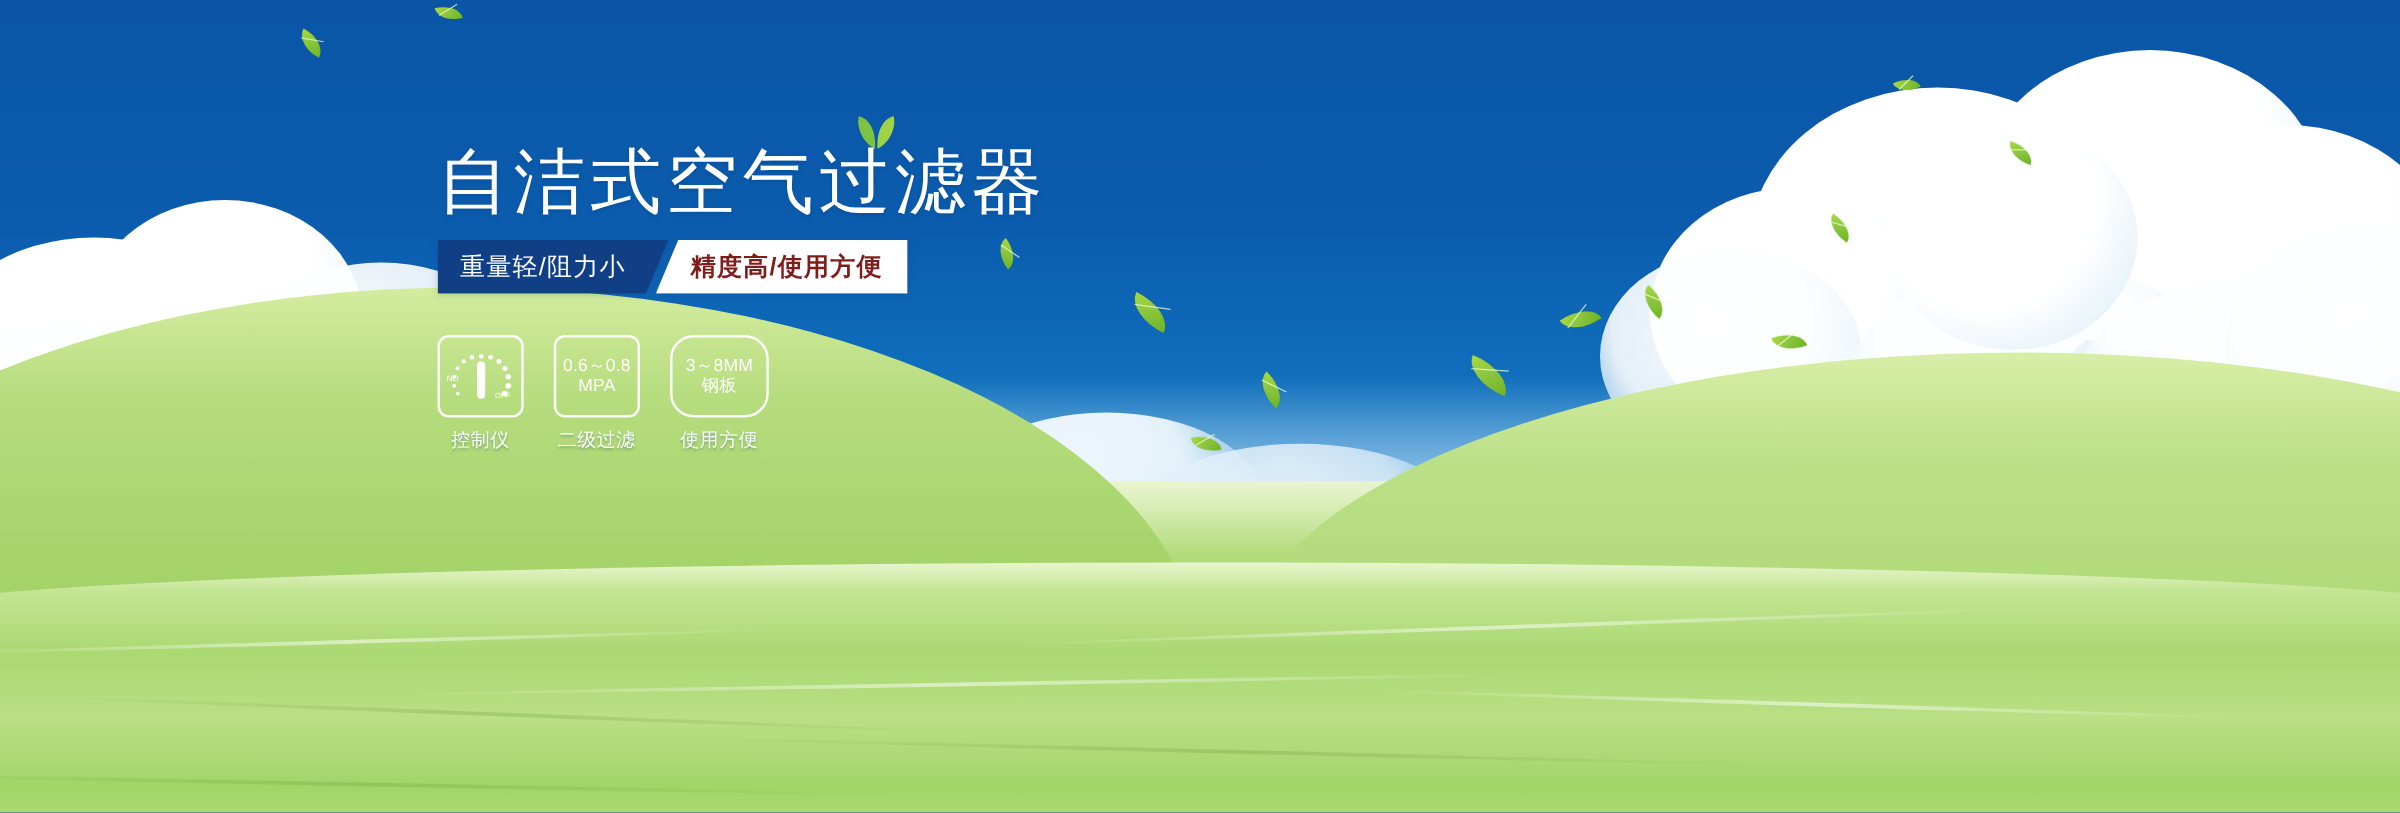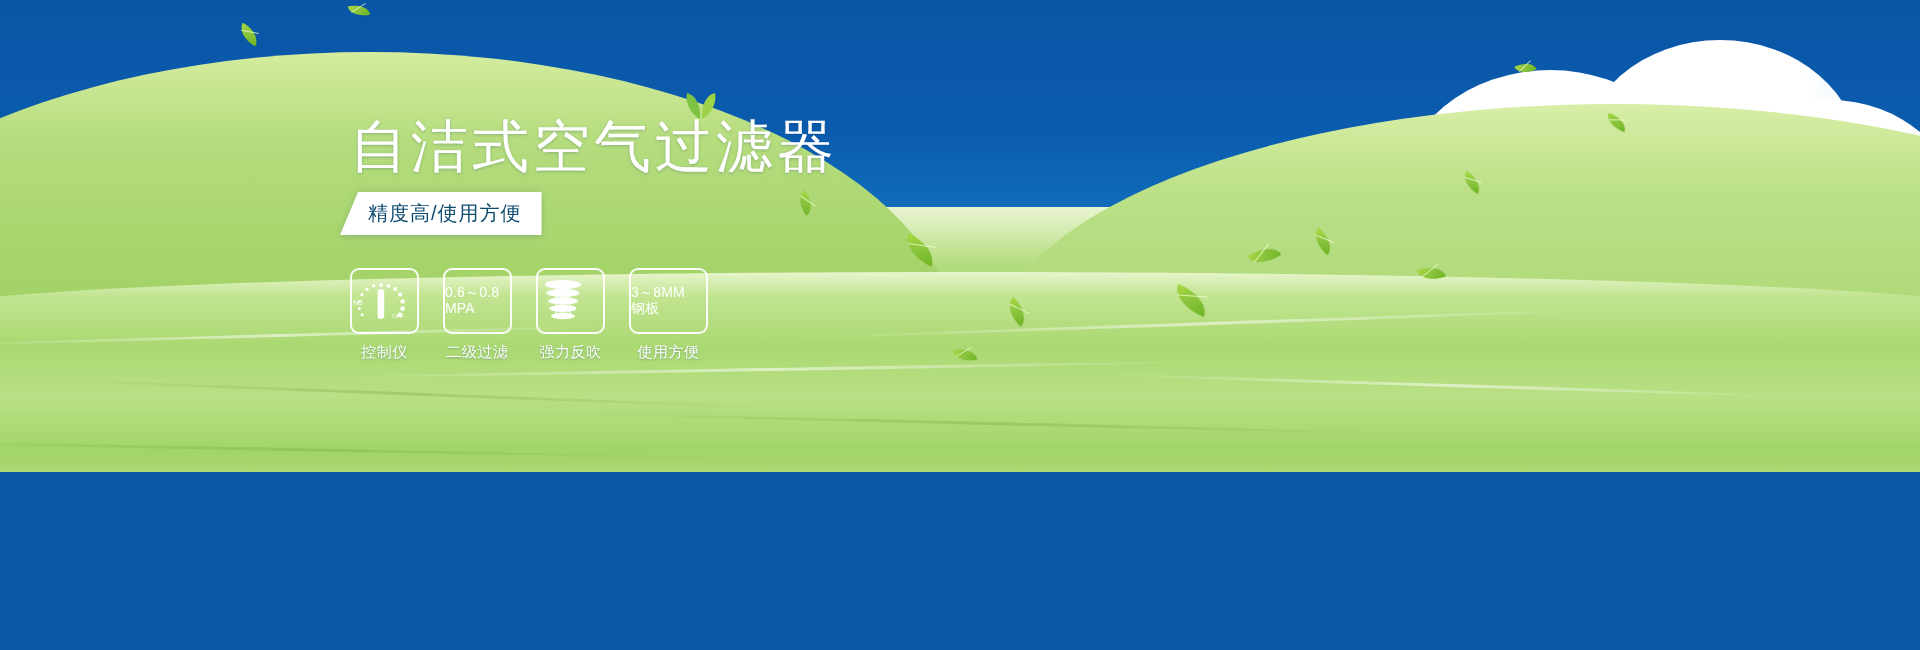--- a/index.html
+++ b/index.html
@@ -3,21 +3,21 @@
 <meta charset="utf-8">
 <title>Self-Cleaning Air Filter Banner</title>
 <style>
   html,body{margin:0;padding:0;}
   body{
     width:1920px;height:650px;overflow:hidden;
     font-family:"Liberation Sans","DejaVu Sans",sans-serif;
     background:#0a58a8;
   }
   .banner{
-    position:relative;width:1920px;height:472px;overflow:hidden;
+    position:relative;width:1920px;height:650px;overflow:hidden;
     background:linear-gradient(180deg,#0a55a6 0%,#0b5cae 28%,#1070bd 48%,#2a8ed0 62%,#63b0de 72%,#9ccfe8 80%);
   }
 
   
   .sky-haze{
     position:absolute;left:0;right:0;top:300px;height:190px;
     background:linear-gradient(180deg,rgba(255,255,255,0) 0%,rgba(225,240,250,.55) 45%,rgba(240,248,252,.9) 100%);
     pointer-events:none;
   }
   .cloudgrp{position:absolute;pointer-events:none;}
@@ -103,41 +103,41 @@
     filter:drop-shadow(0 1px 3px rgba(8,45,92,.2));
   }
   .tag-left{
     background:#113f86;color:#ffffff;
     display:flex;align-items:center;justify-content:center;
     padding:0 22px 0 18px;font-size:20px;letter-spacing:1px;font-weight:400;
     clip-path:polygon(0 0,100% 0,calc(100% - 18px) 100%,0 100%);
     padding-right:34px;
   }
   .tag-right{
-    background:#ffffff;color:#0c4a6e;
+    background:#ffffff;color:#7f1d1d;
     display:flex;align-items:center;justify-content:center;
-    padding:0 20px 0 28px;font-size:20px;letter-spacing:1px;font-weight:400;
+    padding:0 20px 0 28px;font-size:20px;letter-spacing:1px;font-weight:700;
     clip-path:polygon(18px 0,100% 0,100% 100%,0 100%);
     margin-left:-10px;
   }
 
   
   .badges{
     position:absolute;left:350px;top:268px;display:flex;gap:24px;align-items:flex-start;
   }
   .badge{
     display:flex;flex-direction:column;align-items:center;width:auto;
   }
   .badge-box{
     width:69px;height:66px;border:2px solid rgba(255,255,255,.95);border-radius:9px;
-    display:flex;flex-direction:column;align-items:flex-start;justify-content:center;
+    display:flex;flex-direction:column;align-items:center;justify-content:center;
     color:#ffffff;text-align:center;line-height:1.12;
     box-sizing:border-box;
   }
-  .badge-box.wide{width:79px;}
+  .badge-box.wide{width:79px;border-radius:19px;}
   .badge-text{font-size:14px;letter-spacing:.2px;white-space:nowrap;}
   .badge-label{
     margin-top:9px;font-size:15px;color:#ffffff;letter-spacing:.6px;white-space:nowrap;
     text-shadow:0 1px 2px rgba(10,60,110,.35);
   }
 
   .icon-svg{display:block;}
 
   
   [data-interactable="true"]{cursor:pointer;}
@@ -216,20 +216,21 @@
   <div class="content" data-interactable="false">
 
     <svg class="title-leaf" data-interactable="false" viewBox="0 0 42 28" xmlns="http://www.w3.org/2000/svg">
       <path d="M20 27 C 10 22, 5 10, 7 1 C 16 3, 21 14, 20 27 Z" fill="#7ec242"></path>
       <path d="M22 27 C 32 22, 37 10, 35 1 C 26 3, 21 14, 22 27 Z" fill="#9ed247"></path>
     </svg>
 
     <div class="title" data-interactable="false">自洁式空气过滤器</div>
 
     <div class="tagline" data-interactable="false">
+      <div class="tag-left" data-interactable="false">重量轻/阻力小</div>
       <div class="tag-right" data-interactable="false">精度高/使用方便</div>
     </div>
 
     <div class="badges" data-interactable="false">
 
       <div class="badge" data-interactable="true">
         <div class="badge-box" data-interactable="false">
           <svg class="icon-svg" data-interactable="false" width="58" height="50" viewBox="0 0 58 50" xmlns="http://www.w3.org/2000/svg">
             <g fill="#ffffff">
               <circle cx="29" cy="9" r="1.9"></circle>
@@ -255,41 +256,20 @@
       </div>
 
       <div class="badge" data-interactable="true">
         <div class="badge-box" data-interactable="false">
           <span class="badge-text" data-interactable="false">0.6～0.8</span>
           <span class="badge-text" data-interactable="false">MPA</span>
         </div>
         <div class="badge-label" data-interactable="false">二级过滤</div>
       </div>
 
-      <div class="badge" data-interactable="true">
-        <div class="badge-box" data-interactable="false">
-          <svg class="icon-svg" data-interactable="false" width="50" height="48" viewBox="0 0 50 48" xmlns="http://www.w3.org/2000/svg">
-            <g fill="#ffffff">
-              <ellipse cx="25" cy="7.5" rx="18" ry="4.6"></ellipse>
-              <ellipse cx="25" cy="16" rx="16.5" ry="4.0"></ellipse>
-              <ellipse cx="25" cy="24" rx="15" ry="3.7"></ellipse>
-              <ellipse cx="25" cy="31.5" rx="13.5" ry="3.4"></ellipse>
-              <ellipse cx="25" cy="39" rx="12" ry="3.2"></ellipse>
-            </g>
-            <g stroke="#ffffff" stroke-width="1.2" opacity=".9">
-              <line x1="18" y1="6" x2="18" y2="40"></line>
-              <line x1="22" y1="5" x2="22" y2="41"></line>
-              <line x1="25" y1="4.5" x2="25" y2="41.5"></line>
-              <line x1="28" y1="5" x2="28" y2="41"></line>
-              <line x1="32" y1="6" x2="32" y2="40"></line>
-            </g>
-          </svg>
-        </div>
-        <div class="badge-label" data-interactable="false">强力反吹</div>
-      </div>
 
       <div class="badge" data-interactable="true">
         <div class="badge-box wide" data-interactable="false">
           <span class="badge-text" data-interactable="false">3～8MM</span>
           <span class="badge-text" data-interactable="false">钢板</span>
         </div>
         <div class="badge-label" data-interactable="false">使用方便</div>
       </div>
 
 

